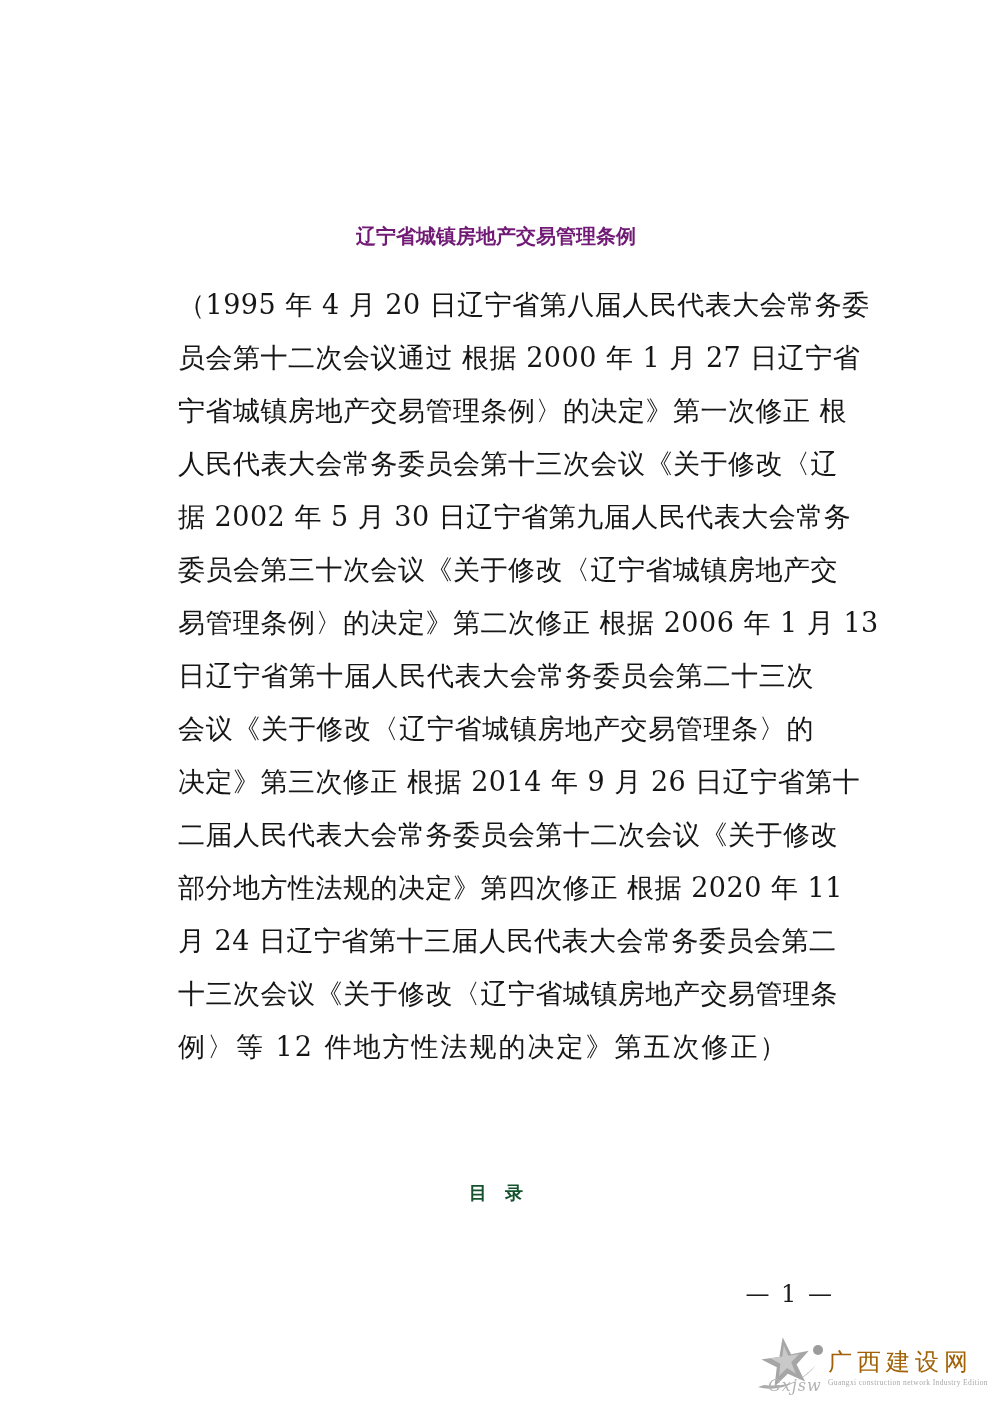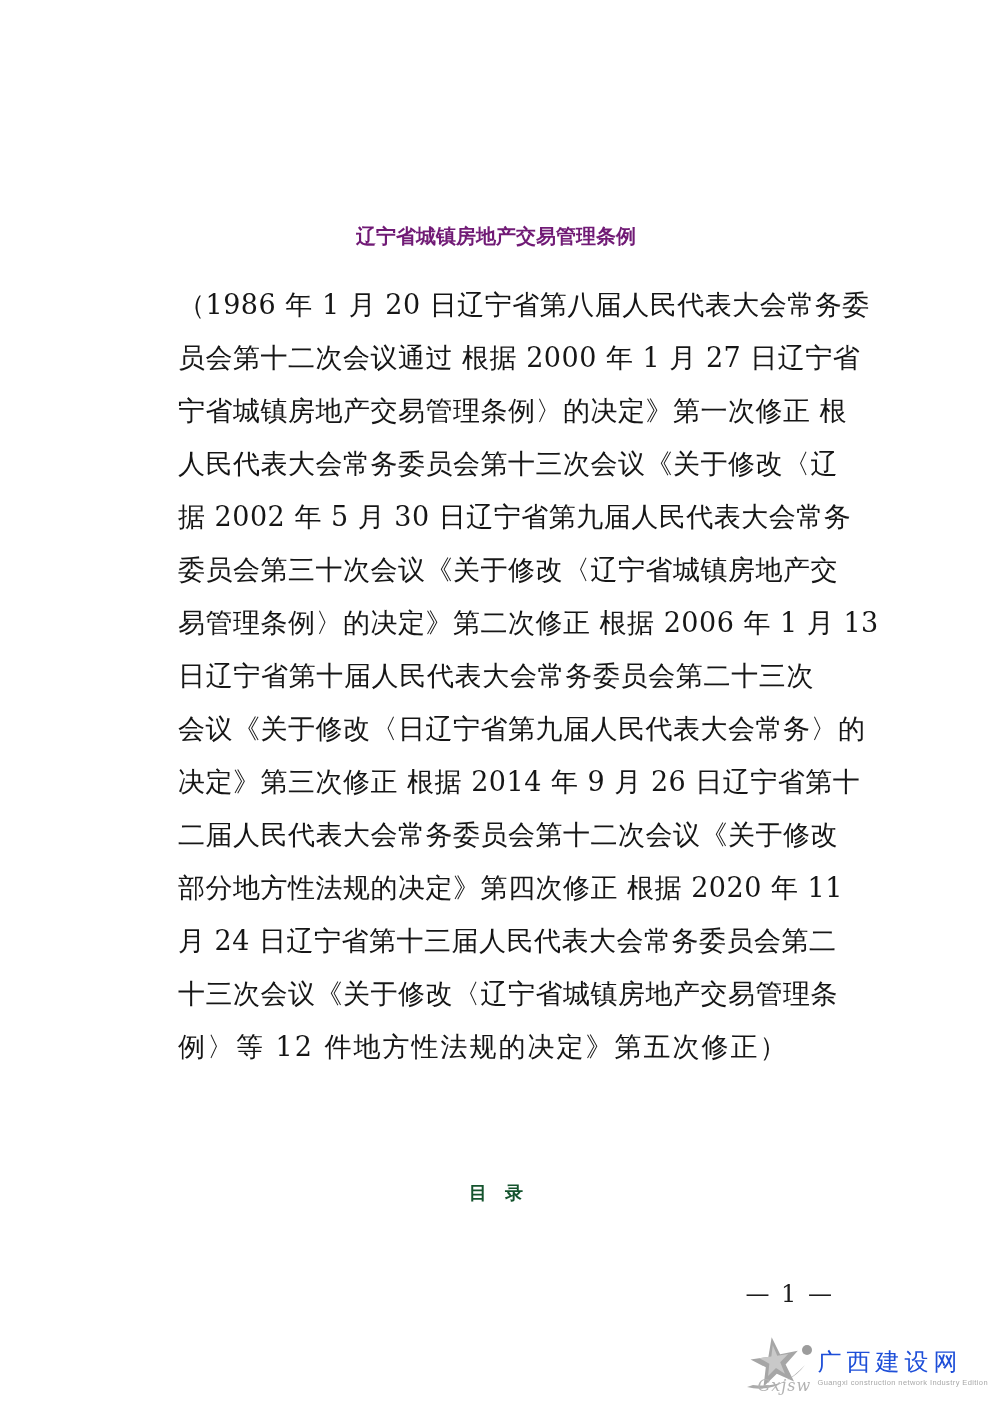--- a/index.html
+++ b/index.html
@@ -74,51 +74,51 @@
     font-style: italic;
     font-size: 16px;
     color: #b2b2b2;
     font-family: "DejaVu Serif", serif;
     letter-spacing: 1px;
   }
   .wm-textcol { padding-top: 14px; }
   .wm-title {
     font-size: 24px;
     letter-spacing: 5px;
-    color: #1d4ed8;
+    color: #a16207;
     line-height: 26px;
     white-space: nowrap;
   }
   .wm-subtitle {
-    font-family: Liberation Sans, sans-serif;
+    font-family: Liberation Serif, serif;
     font-size: 7.5px;
     color: #a8a8a8;
     margin-top: 3px;
     letter-spacing: 0.4px;
     white-space: nowrap;
     text-align: right;
   }
 </style>
 </head>
 <body>
 
 <div class="page">
 
   <div class="doc-title">辽宁省城镇房地产交易管理条例</div>
 
   <div class="intro">
-    <div class="line">（1986 年 1 月 20 日辽宁省第八届人民代表大会常务委</div>
+    <div class="line">（1995 年 4 月 20 日辽宁省第八届人民代表大会常务委</div>
     <div class="line">员会第十二次会议通过 根据 2000 年 1 月 27 日辽宁省</div>
     <div class="line">宁省城镇房地产交易管理条例〉的决定》第一次修正 根</div>
     <div class="line">人民代表大会常务委员会第十三次会议《关于修改〈辽</div>
     <div class="line">据 2002 年 5 月 30 日辽宁省第九届人民代表大会常务</div>
     <div class="line">委员会第三十次会议《关于修改〈辽宁省城镇房地产交</div>
     <div class="line">易管理条例〉的决定》第二次修正 根据 2006 年 1 月 13</div>
     <div class="line">日辽宁省第十届人民代表大会常务委员会第二十三次</div>
-    <div class="line">会议《关于修改〈日辽宁省第九届人民代表大会常务〉的</div>
+    <div class="line">会议《关于修改〈辽宁省城镇房地产交易管理条〉的</div>
     <div class="line">决定》第三次修正 根据 2014 年 9 月 26 日辽宁省第十</div>
     <div class="line">二届人民代表大会常务委员会第十二次会议《关于修改</div>
     <div class="line">部分地方性法规的决定》第四次修正 根据 2020 年 11</div>
     <div class="line">月 24 日辽宁省第十三届人民代表大会常务委员会第二</div>
     <div class="line">十三次会议《关于修改〈辽宁省城镇房地产交易管理条</div>
     <div class="line last">例〉等 12 件地方性法规的决定》第五次修正）</div>
   </div>
 
   <div class="toc-heading">目　录</div>
 

